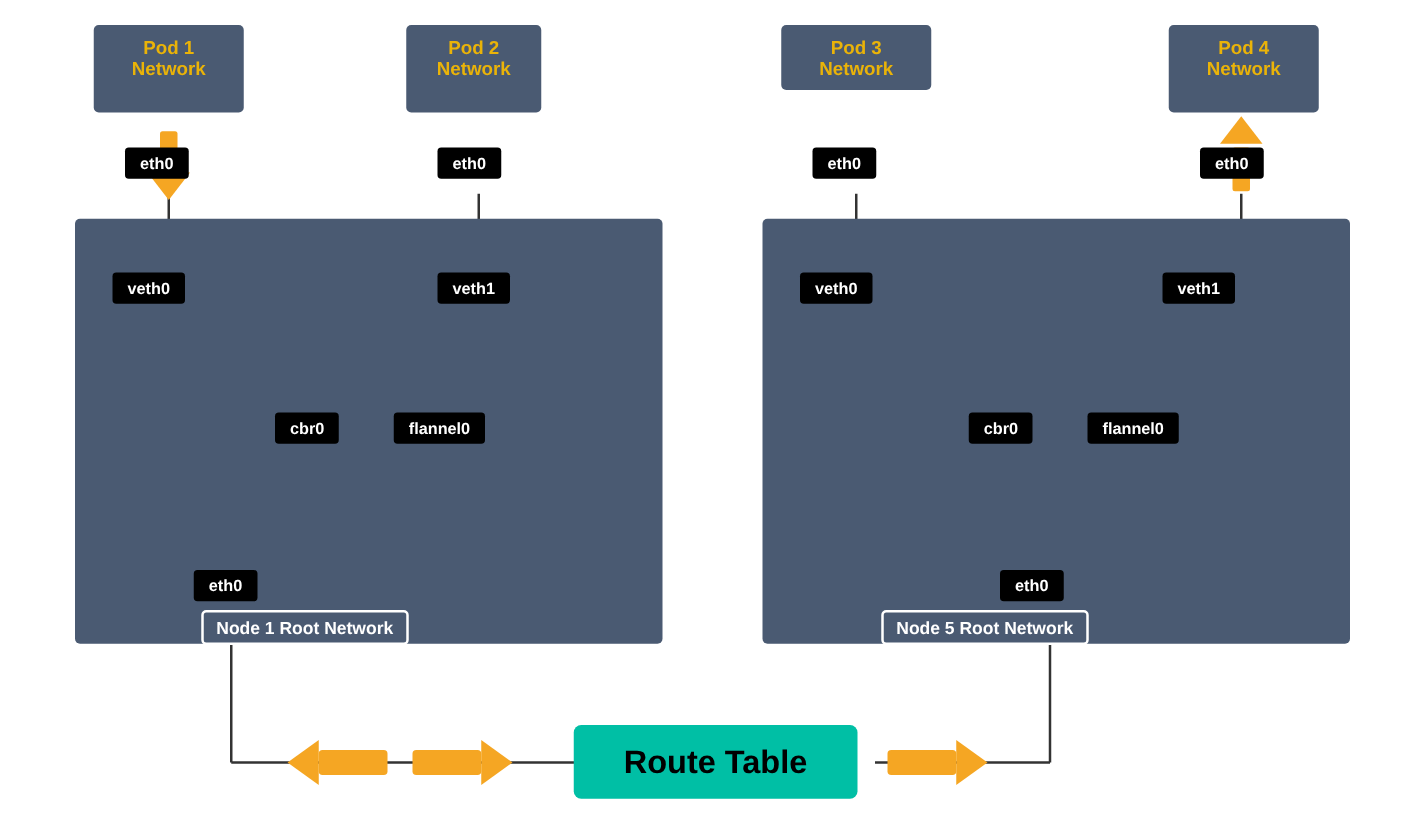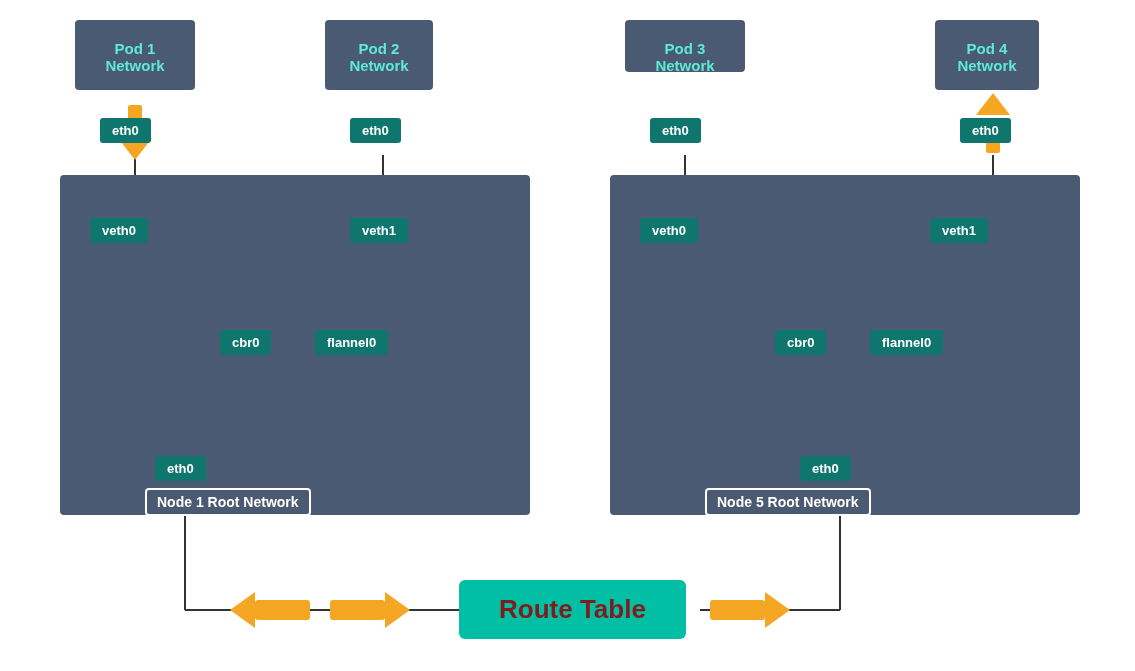--- a/index.html
+++ b/index.html
@@ -39,30 +39,30 @@
       width: 470px;
       height: 340px;
     }
 
     
     .pod-box {
       position: absolute;
       background: #4a5a72;
       border-radius: 4px;
       text-align: center;
-      color: #5eead4;
+      color: #eab308;
       font-weight: bold;
       font-size: 15px;
-      padding: 20px;
+      padding: 10px;
     }
 
     
     .iface {
       position: absolute;
-      background: #0f766e;
+      background: #000000;
       color: white;
       font-weight: bold;
       font-size: 13px;
       border-radius: 3px;
       padding: 5px 12px;
       text-align: center;
     }
 
     
     .node-label {
@@ -72,21 +72,21 @@
       font-size: 14px;
       border: 2px solid white;
       border-radius: 4px;
       padding: 4px 10px;
     }
 
     
     .route-table {
       position: absolute;
       background: #00bfa5;
-      color: #7f1d1d;
+      color: #000000;
       font-weight: bold;
       font-size: 26px;
       border-radius: 6px;
       padding: 14px 40px;
       text-align: center;
     }
 
     
     .svg-overlay {
       position: absolute;
@@ -193,21 +193,21 @@
   </div>
 
   <div class="pod-box" style="left:325px; top:20px; width:108px; height:70px;">
     <span>Pod 2<br>Network</span>
   </div>
 
   <div class="pod-box" style="left:625px; top:20px; width:120px; height:52px;">
     <span>Pod 3<br>Network</span>
   </div>
 
-  <div class="pod-box" style="left:935px; top:20px; width:104px; height:70px;">
+  <div class="pod-box" style="left:935px; top:20px; width:120px; height:70px;">
     <span>Pod 4<br>Network</span>
   </div>
 
   <div class="iface" style="left:100px; top:118px;">eth0</div>
 
   <div class="iface" style="left:350px; top:118px;">eth0</div>
 
   <div class="iface" style="left:650px; top:118px;">eth0</div>
 
   <div class="iface" style="left:960px; top:118px;">eth0</div>
@@ -219,21 +219,21 @@
   <div class="iface" style="left:90px; top:218px;">veth0</div>
 
   <div class="iface" style="left:350px; top:218px;">veth1</div>
 
   <div class="iface" style="left:220px; top:330px;">cbr0</div>
 
   <div class="iface" style="left:315px; top:330px;">flannel0</div>
 
   <div class="iface" style="left:155px; top:456px;">eth0</div>
 
-  <div class="node-label" style="left:145px; top:488px;">Node 1 Root Network</div>
+  <div class="node-label" style="left:161px; top:488px;">Node 1 Root Network</div>
 
   <div class="iface" style="left:640px; top:218px;">veth0</div>
 
   <div class="iface" style="left:930px; top:218px;">veth1</div>
 
   <div class="iface" style="left:775px; top:330px;">cbr0</div>
 
   <div class="iface" style="left:870px; top:330px;">flannel0</div>
 
   <div class="iface" style="left:800px; top:456px;">eth0</div>

